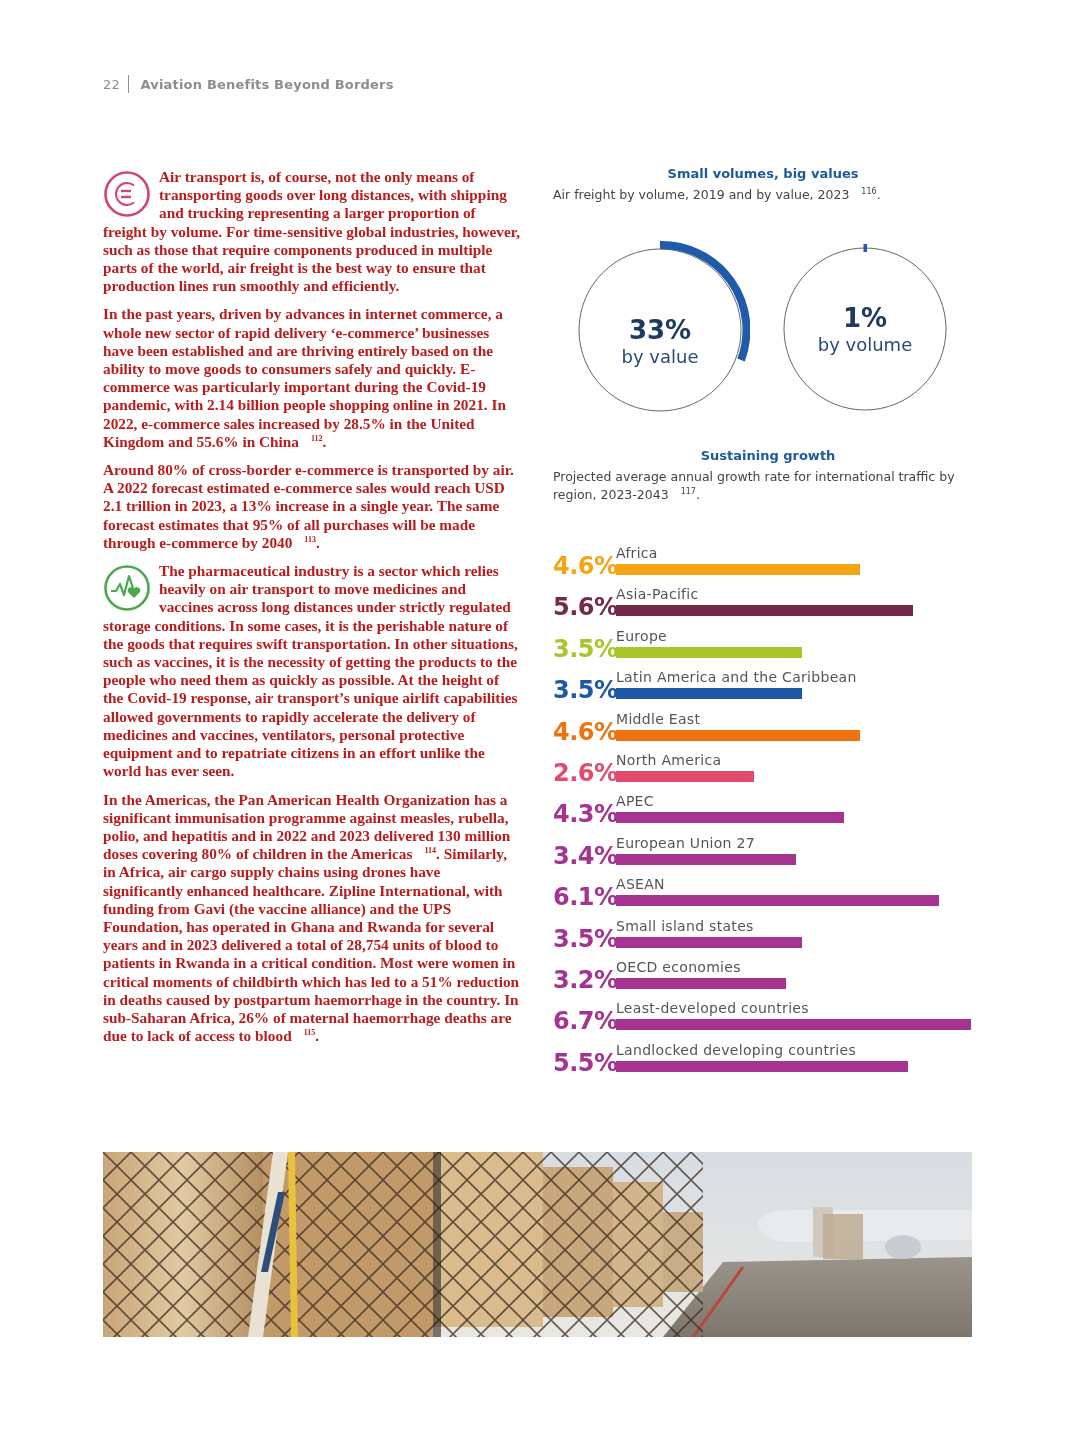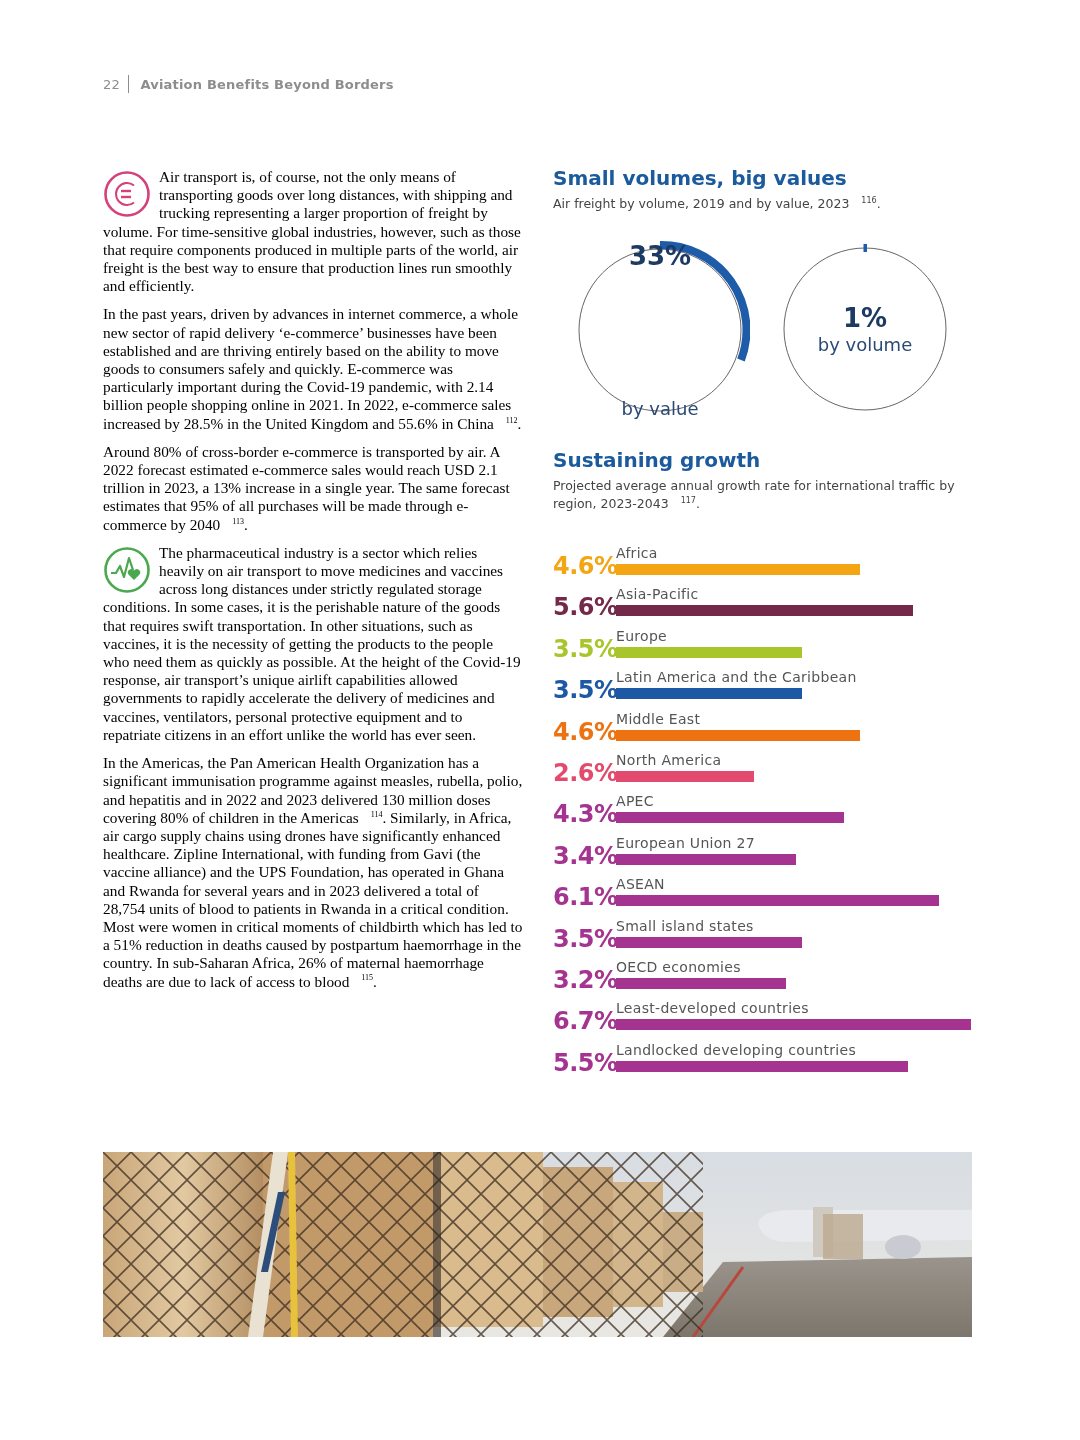--- a/index.html
+++ b/index.html
@@ -10,32 +10,32 @@
   .header {
     position: absolute; left: 103px; top: 74px; height: 20px; display: flex; align-items: center;
     font-family: "DejaVu Sans", sans-serif; font-size: 13px; color: #8d8d8d; letter-spacing: 0.2px;
   }
   .header .pnum { margin-right: 8px; }
   .header .sep { width: 1.5px; height: 18px; background: #8d8d8d; margin-right: 11px; }
   .header .htitle { font-weight: bold; }
 
   .left-col {
     position: absolute; left: 103px; top: 168px; width: 420px;
-    font-family: "Liberation Serif", serif; font-size: 15.3px; line-height: 18.2px; color: #000000;
+    font-family: "Liberation Serif", serif; font-size: 15.3px; line-height: 18.2px; color: #b91c1c; font-weight: bold;
   }
   .left-col p { margin: 0 0 10px 0; }
   .icon-float {
     float: left; width: 48px; height: 48px; margin: 2px 8px 0 0;
   }
   .icon-float svg { width: 48px; height: 48px; display: block; }
   sup { font-size: 8px; line-height: 0; vertical-align: super; padding-left: 12px; }
 
   .right-col { position: absolute; left: 553px; top: 166px; width: 420px; }
   .section-title {
-    font-family: "DejaVu Sans", sans-serif; font-weight: bold; font-size: 20px; color: #1b5a9c; margin: 0;
+    font-family: "DejaVu Sans", sans-serif; font-weight: bold; font-size: 13px; color: #1b5a9c; margin: 0; text-align: center;
   }
   .section-sub {
     font-family: "DejaVu Sans", sans-serif; font-size: 12.5px; color: #444; line-height: 18px; margin-top: 5px;
   }
   .donuts { position: absolute; left: 553px; top: 235px; width: 420px; height: 185px; }
   .donut { position: absolute; top: 0; width: 180px; height: 180px; }
   .donut svg { position: absolute; left: 0; top: 0; }
   .donut .dtext {
     position: absolute; left: 0; top: 0; width: 180px; height: 180px; display: flex; flex-direction: column;
     align-items: center; justify-content: center; color: #1d3a63;
@@ -108,21 +108,21 @@
   <div class="section-sub"><span>Air freight by volume, 2019 and by value, 2023</span><sup>116</sup>.</div>
 </div>
 
 <div class="donuts">
   <div class="donut" style="left:17px;">
     <svg width="180" height="180" viewBox="0 0 180 180">
       <circle cx="90" cy="95" r="81" fill="none" stroke="#555" stroke-width="0.9"></circle>
 
       <path d="M 90 10 A 85 85 0 0 1 171.0 125.0" fill="none" stroke="#1e5ba8" stroke-width="8"></path>
     </svg>
-    <div class="dtext" style="top:6px;justify-content:space-between;">
+    <div class="dtext" style="top:17px;">
       <span class="dval">33%</span>
       <span class="dlab">by value</span>
     </div>
   </div>
   <div class="donut" style="left:222px;">
     <svg width="180" height="180" viewBox="0 0 180 180">
       <circle cx="90" cy="94" r="81" fill="none" stroke="#555" stroke-width="0.9"></circle>
       <rect x="88.5" y="9" width="3.5" height="8" fill="#1e5ba8"></rect>
     </svg>
     <div class="dtext" style="top:5px;">

